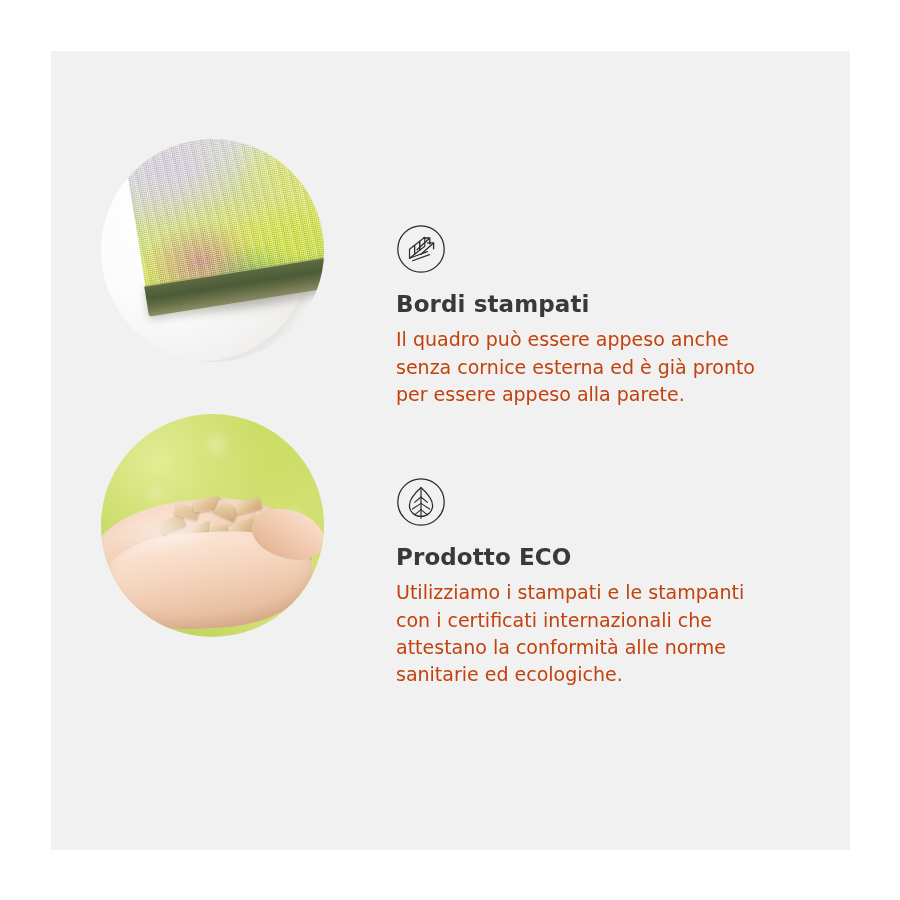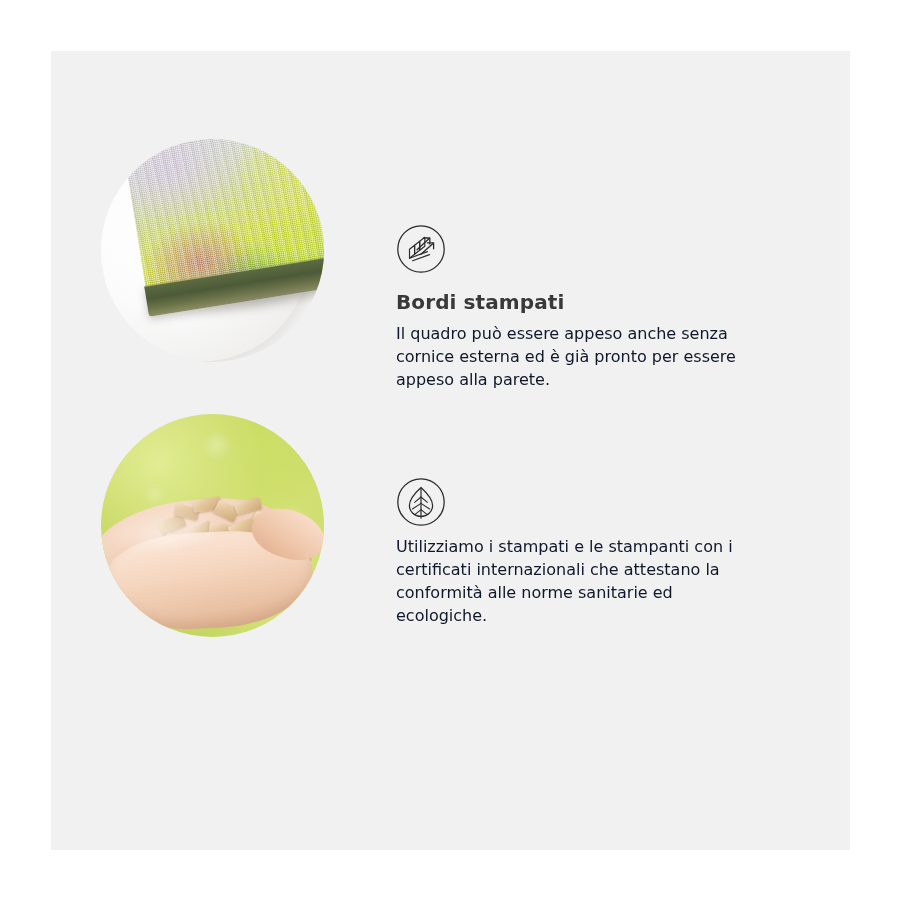--- a/index.html
+++ b/index.html
@@ -244,33 +244,33 @@
 
   .icon-circle {
     width: 50px;
     height: 50px;
     display: block;
   }
 
   .feature-title {
     margin: 17px 0 0 0;
     font-family: "DejaVu Sans", sans-serif;
-    font-size: 20px;
+    font-size: 23px;
     font-weight: bold;
     color: #393939;
     letter-spacing: 0.1px;
     line-height: 1.15;
   }
 
   .feature-body {
     margin: 9px 0 0 0;
     font-family: "DejaVu Sans", sans-serif;
-    font-size: 16px;
+    font-size: 19px;
     font-weight: normal;
-    color: #0f172a;
+    color: #c2410c;
     line-height: 1.43;
     width: 366px;
   }
 </style>
 </head>
 <body>
 
 <div class="page">
   <div class="panel"></div>
 
@@ -347,16 +347,17 @@
           <path d="M25 10.5 C33.2 18.0 36.6 23.2 36.6 28.4 C36.6 34.6 31.4 39.4 25 39.4 C18.6 39.4 13.4 34.6 13.4 28.4 C13.4 23.2 16.8 18.0 25 10.5 Z" stroke="#2b2b2b" stroke-width="1.25" fill="none" stroke-linejoin="round"></path>
           <path d="M25 11.6 L25 41.2" stroke="#2b2b2b" stroke-width="1.2" stroke-linecap="round"></path>
           <path d="M25 20.0 L18.6 25.4" stroke="#2b2b2b" stroke-width="1.05" stroke-linecap="round"></path>
           <path d="M25 20.0 L31.4 25.4" stroke="#2b2b2b" stroke-width="1.05" stroke-linecap="round"></path>
           <path d="M25 26.4 L16.4 32.0" stroke="#2b2b2b" stroke-width="1.05" stroke-linecap="round"></path>
           <path d="M25 26.4 L33.6 32.0" stroke="#2b2b2b" stroke-width="1.05" stroke-linecap="round"></path>
           <path d="M25 32.6 L19.2 37.4" stroke="#2b2b2b" stroke-width="1.05" stroke-linecap="round"></path>
           <path d="M25 32.6 L30.8 37.4" stroke="#2b2b2b" stroke-width="1.05" stroke-linecap="round"></path>
         </svg>
       </span>
+      <h2 class="feature-title">Prodotto ECO</h2>
       <p class="feature-body">Utilizziamo i stampati e le stampanti con i certificati internazionali che attestano la conformità alle norme sanitarie ed ecologiche.</p>
     </div>
   </div>
 </div>
 
 </body></html>

